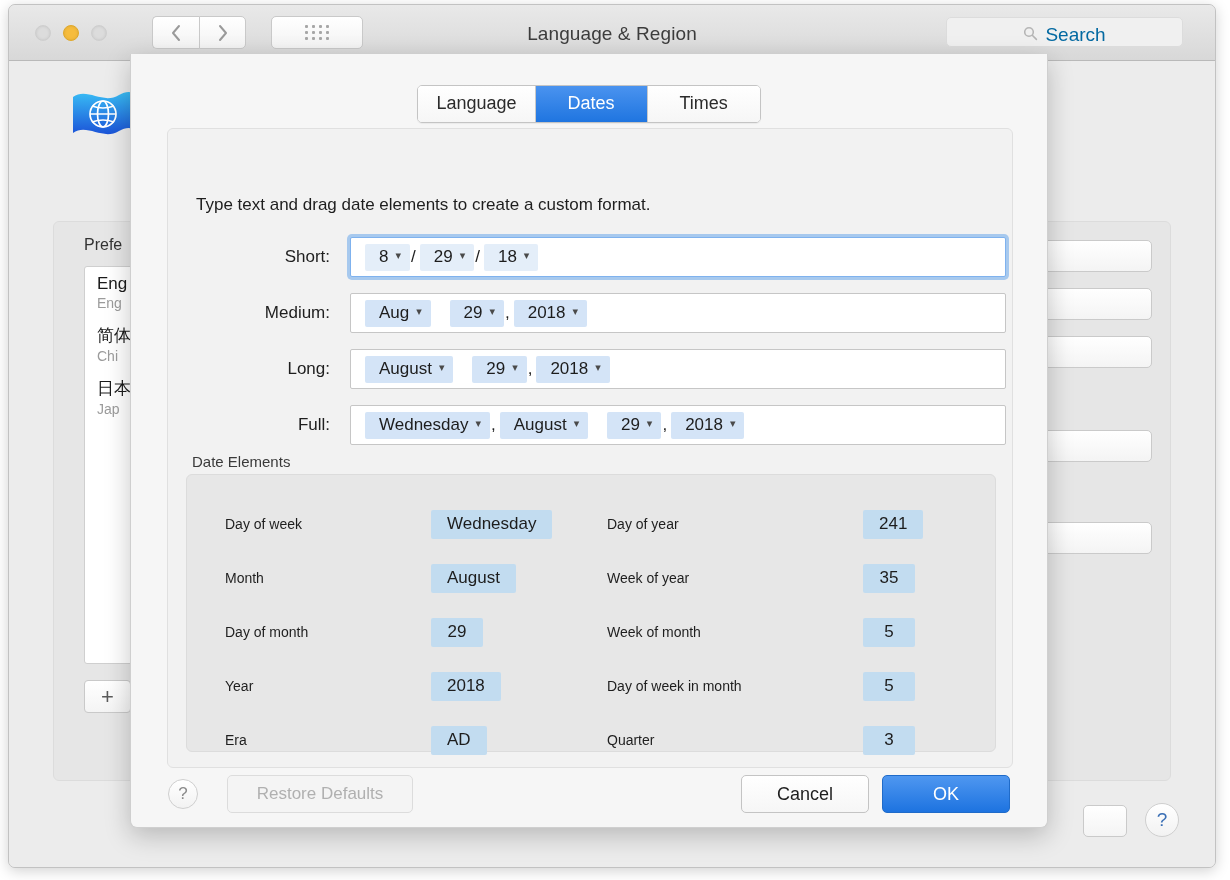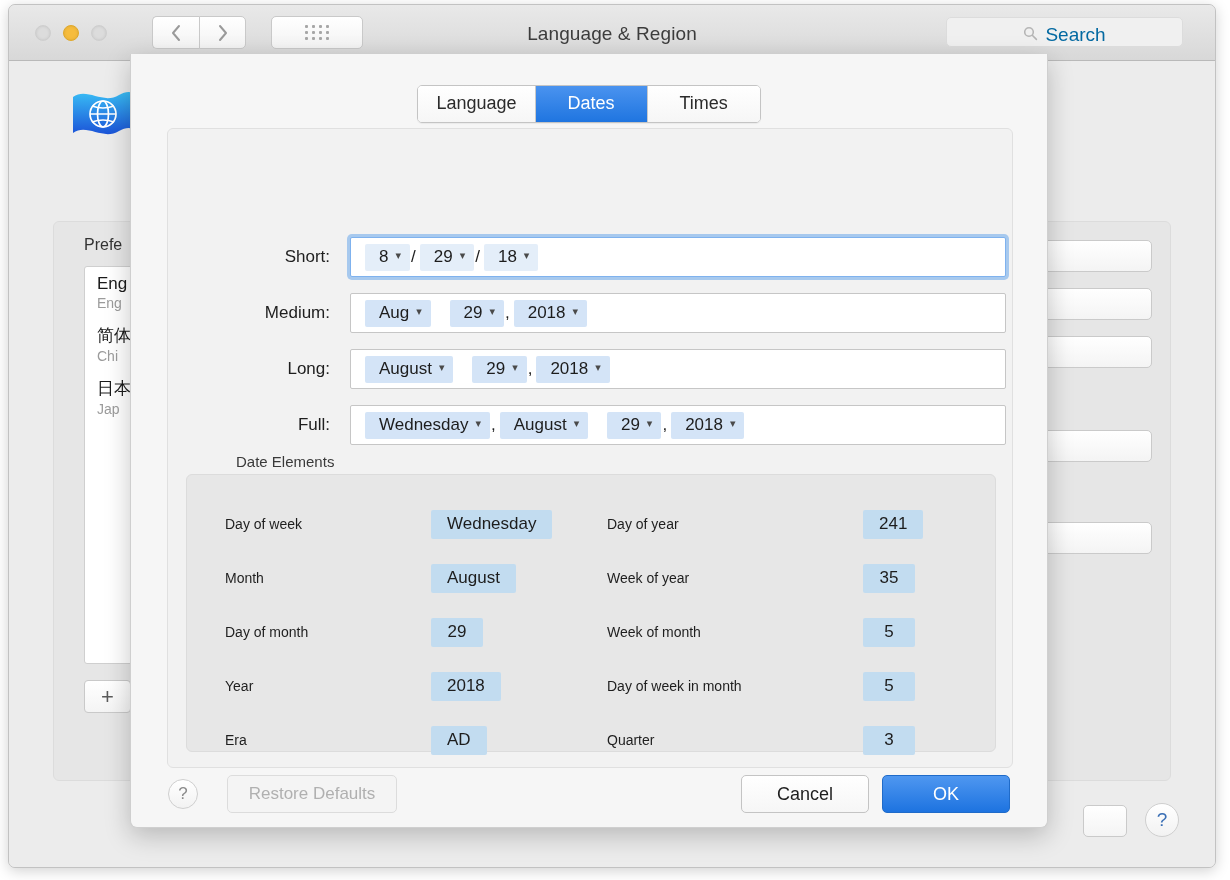--- a/index.html
+++ b/index.html
@@ -250,21 +250,21 @@
   .sep {
     font-size: 17px; color: #1e1e1e;
     padding: 0 7px;
     white-space: pre;
   }
   .sep.tight { padding: 0 4px 0 1px; }
 
   
   #de-title {
     position: absolute; left: 24px; top: 324px;
-    font-size: 15px; color: #3a3a3a; margin-left: 44px;
+    font-size: 15px; color: #3a3a3a;
   }
   #de-box {
     position: absolute; left: 18px; top: 345px;
     width: 810px; height: 278px;
     background: #e7e7e7;
     border: 1px solid #dcdcdc;
     border-radius: 6px;
   }
   .de-col { position: absolute; top: 22px; }
   .de-col.left  { left: 38px;  width: 370px; }
@@ -295,21 +295,21 @@
   #help-btn-sheet {
     position: absolute; left: 37px; top: 12px;
     width: 30px; height: 30px; border-radius: 50%;
     background: linear-gradient(to bottom,#ffffff,#f2f2f2);
     border: 1px solid #cfcfcf;
     display:flex; align-items:center; justify-content:center;
     color:#8a8a8a; font-size: 17px;
   }
   #restore-btn {
     position: absolute; left: 96px; top: 8px;
-    width: 170px; height: 38px;
+    width: 186px; height: 38px;
     background: #f4f4f4;
     border: 1px solid #dcdcdc; border-radius: 5px;
     display:flex; align-items:center; justify-content:center;
     font-size: 17px; color: #b0b0b0;
   }
   #cancel-btn {
     position: absolute; right: 178px; top: 8px;
     width: 128px; height: 38px;
     background: linear-gradient(to bottom,#ffffff,#f6f6f6);
     border: 1px solid #c4c4c4; border-radius: 5px;
@@ -446,20 +446,21 @@
     <div id="tabbar">
       <div id="tabs">
         <div class="tab">Language</div>
         <div class="tab selected">Dates</div>
         <div class="tab">Times</div>
       </div>
     </div>
 
     <div id="inner-panel">
 
+      <div id="hint">Type text and drag date elements to create a custom format.</div>
 
       <div class="fmt-row" style="top:108px">
         <div class="fmt-label">Short:</div>
         <div class="fmt-field focused">
           <span class="token pale">
               <span>8</span>
               <span class="chev">▾</span>
             </span>
           <span class="sep tight">/</span>
           <span class="token pale">

